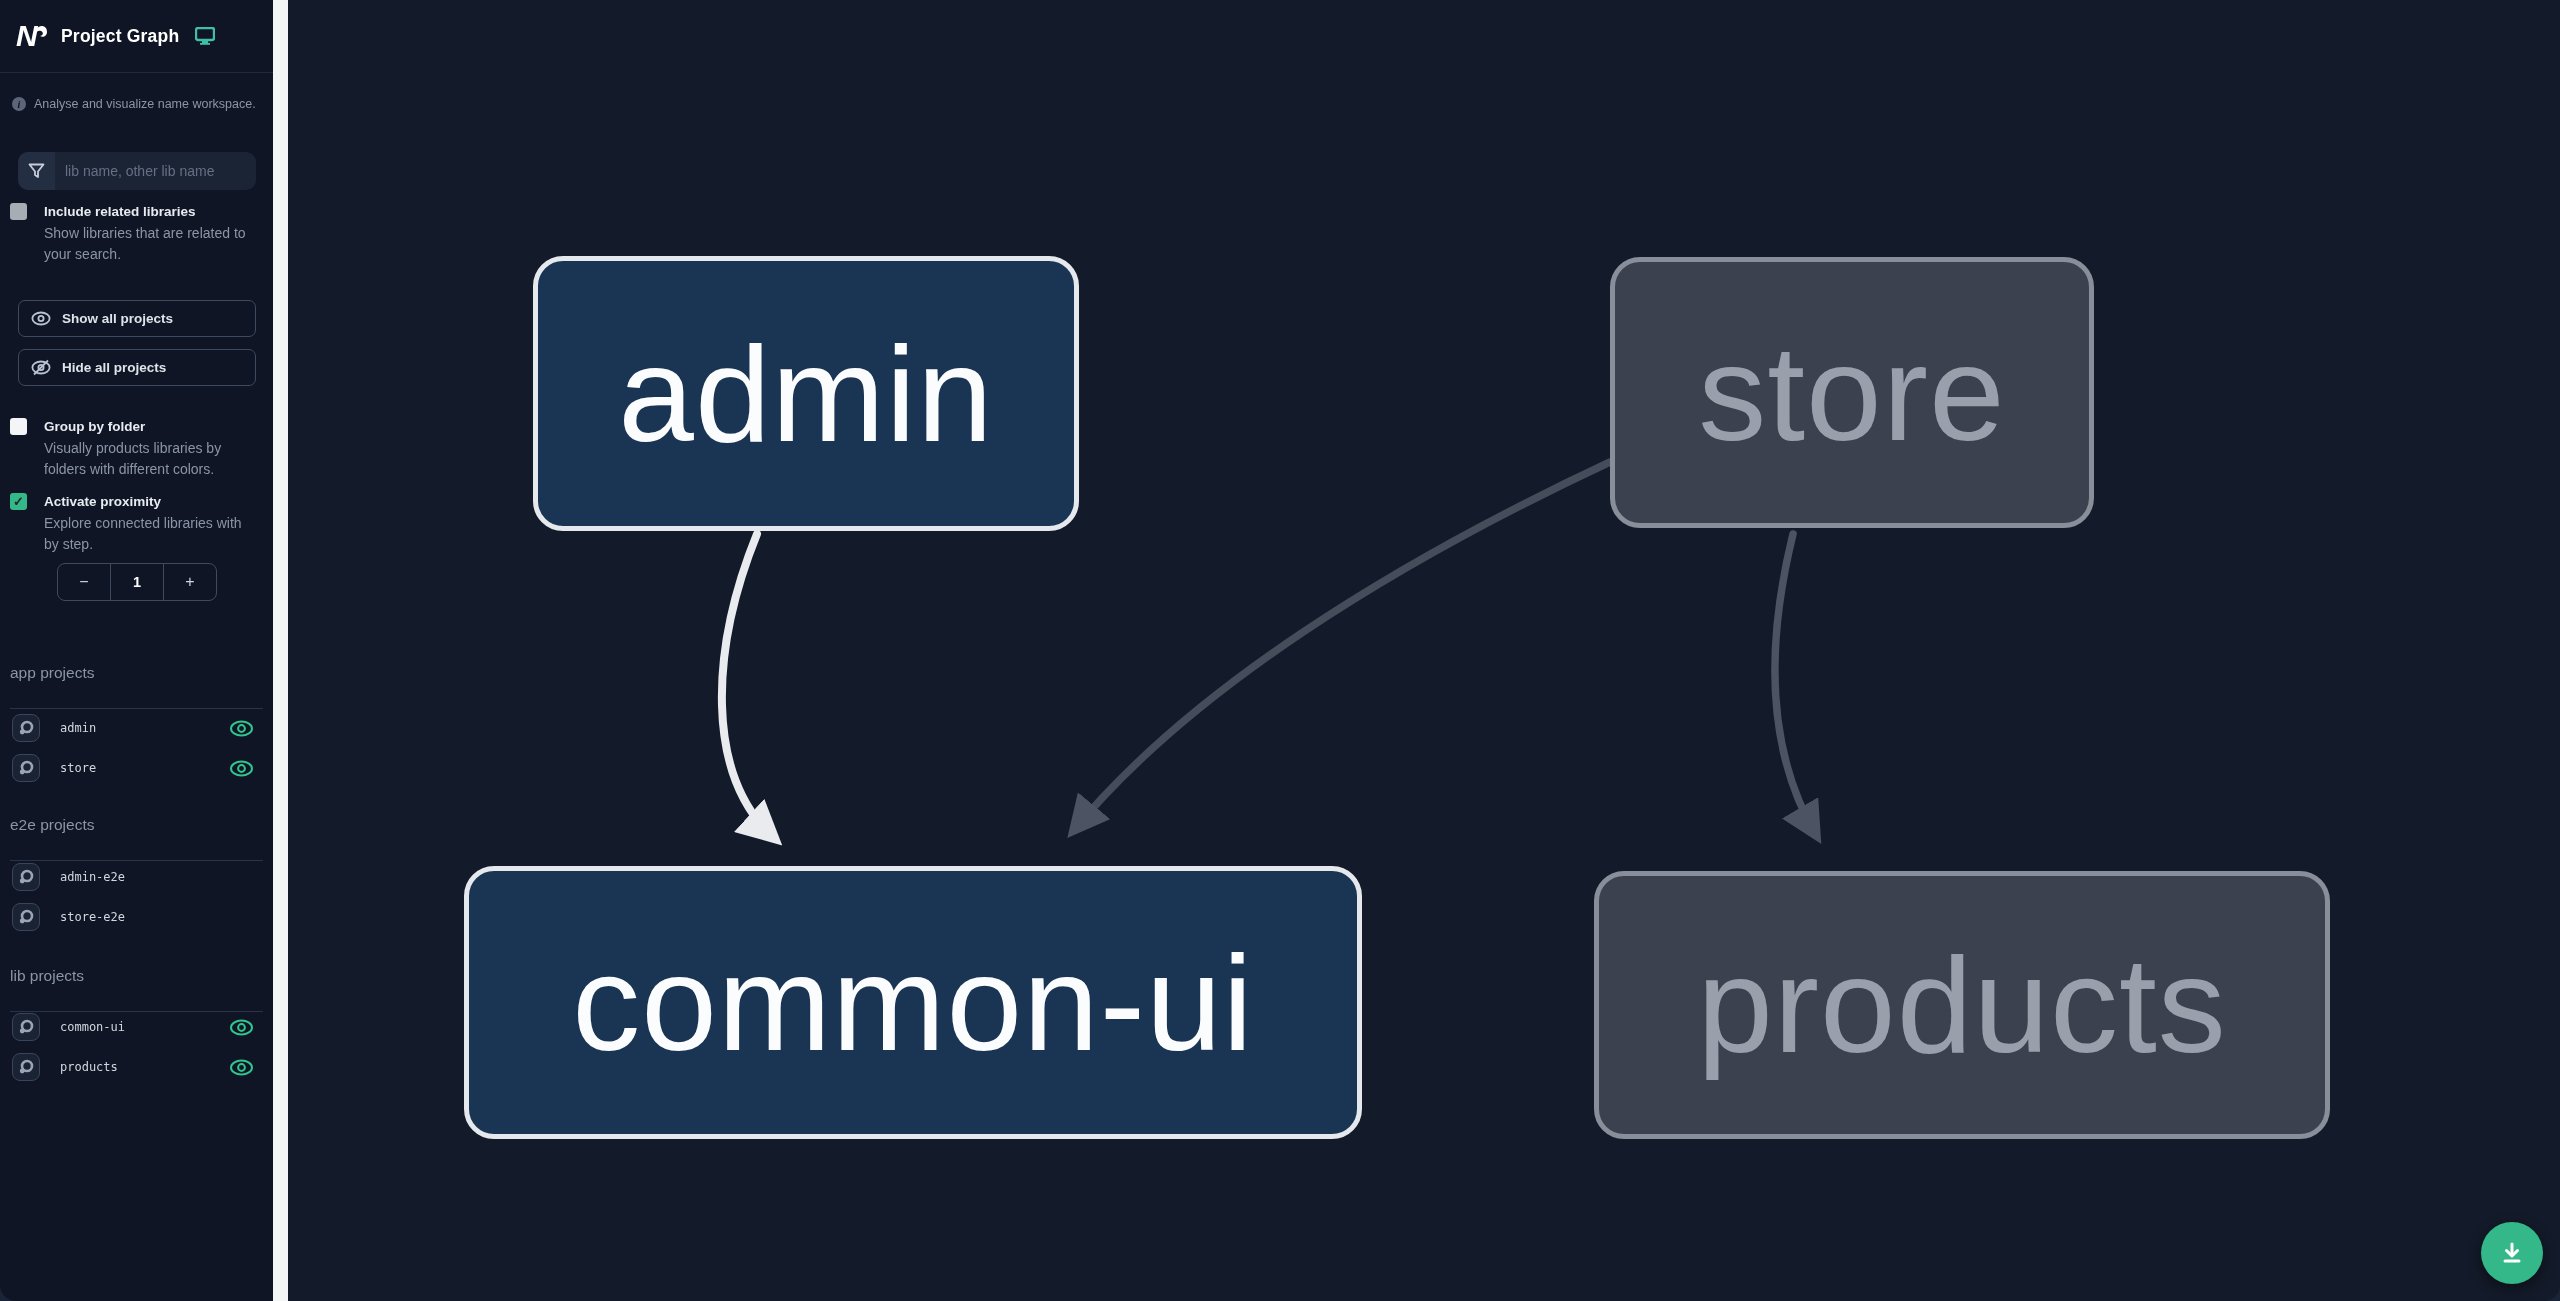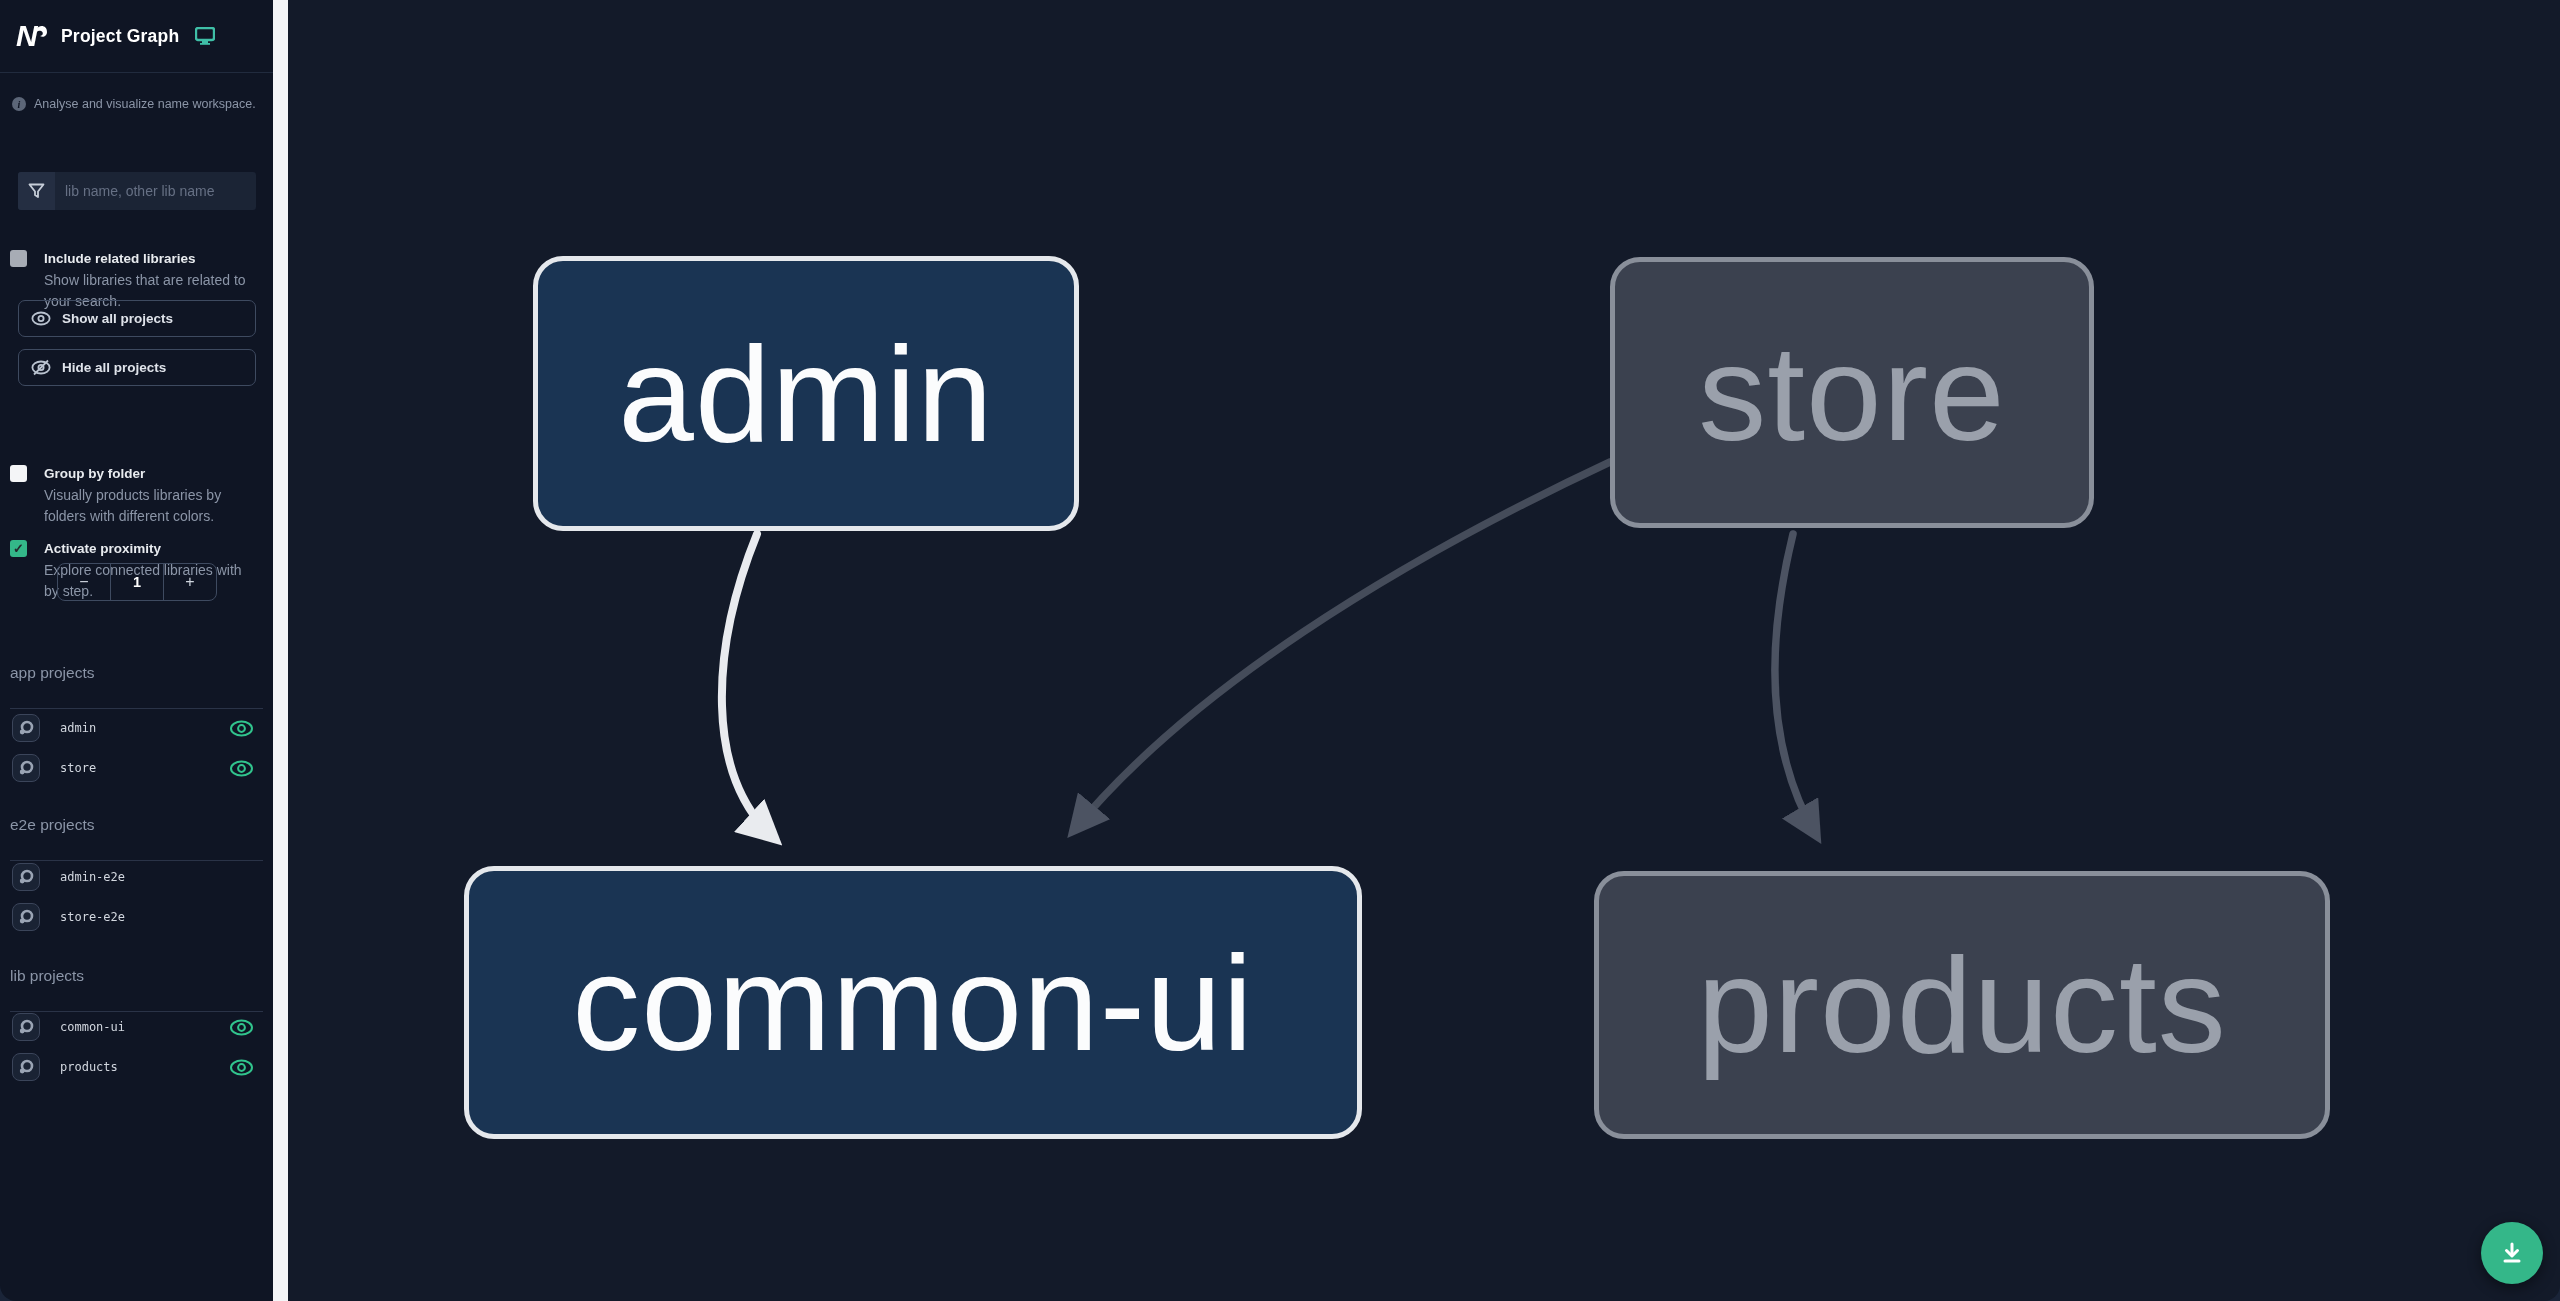--- a/index.html
+++ b/index.html
@@ -8,27 +8,27 @@
 
   
   .sidebar { position:absolute; left:0; top:0; width:273px; height:1301px; background:#0f1524; border-bottom-left-radius:16px; z-index:3; }
   .side-header { position:absolute; left:0; top:0; width:273px; height:73px; display:flex; align-items:center; padding:0 16px; border-bottom:1px solid #212b3e; }
   .nx-logo { width:32px; height:32px; flex:0 0 auto; }
   .side-title { margin-left:13px; font-size:17.5px; font-weight:700; color:#ffffff; letter-spacing:.2px; }
   .monitor-btn { margin-left:16px; display:flex; align-items:center; cursor:pointer; }
   .tagline-row { position:absolute; left:12px; top:97px; width:250px; display:flex; align-items:flex-start; gap:8px; color:#8b95a7; font-size:12.5px; }
   .info-dot { width:14px; height:14px; border-radius:50%; background:#5c6678; color:#0f1524; font-size:10px; font-weight:700; display:flex; align-items:center; justify-content:center; flex:0 0 auto; font-family:"Liberation Serif",serif; font-style:italic; }
 
-  .search { position:absolute; left:18px; top:152px; width:238px; height:38px; display:flex; border-radius:3px; overflow:hidden; background:#1b2435;margin-top:20px; }
+  .search { position:absolute; left:18px; top:152px; width:238px; height:38px; display:flex; border-radius:10px; overflow:hidden; background:#1b2435; }
   .funnel-seg { width:37px; background:#242e42; display:flex; align-items:center; justify-content:center; flex:0 0 auto; }
   .search input { flex:1; border:0; outline:0; background:transparent; color:#e5e9f0; font-size:14px; padding:0 10px; font-family:"Liberation Sans",sans-serif; }
   .search input::placeholder { color:#667084; }
 
   .check-group { position:absolute; left:10px; width:252px; }
-  .cg-row { display:flex; align-items:center; gap:17px;margin-top:47px; }
+  .cg-row { display:flex; align-items:center; gap:17px; }
   .cbox { width:17px; height:17px; border-radius:3px; flex:0 0 auto; display:flex; align-items:center; justify-content:center; font-size:13px; font-weight:700; cursor:pointer; }
   .cbox.gray { background:#a7acb5; }
   .cbox.white { background:#f4f5f7; }
   .cbox.checked { background:#34b789; color:#25292e; }
   .cg-label { font-size:13.5px; font-weight:700; color:#e8ebef; }
   .cg-desc { margin-left:34px; margin-top:3px; width:214px; font-size:14px; line-height:1.5; color:#8b95a7; }
 
   .side-btn { position:absolute; left:18px; width:238px; height:37px; border:1.5px solid #3e4a60; border-radius:7px; background:transparent; display:flex; align-items:center; gap:11px; padding:8px 12px; color:#dfe3ea; font-size:13.5px; font-weight:700; cursor:pointer; font-family:"Liberation Sans",sans-serif; }
 
   .stepper { position:absolute; left:57px; top:563px; width:160px; height:38px; border:1.5px solid #3e4a60; border-radius:8px; display:flex; overflow:hidden; }

